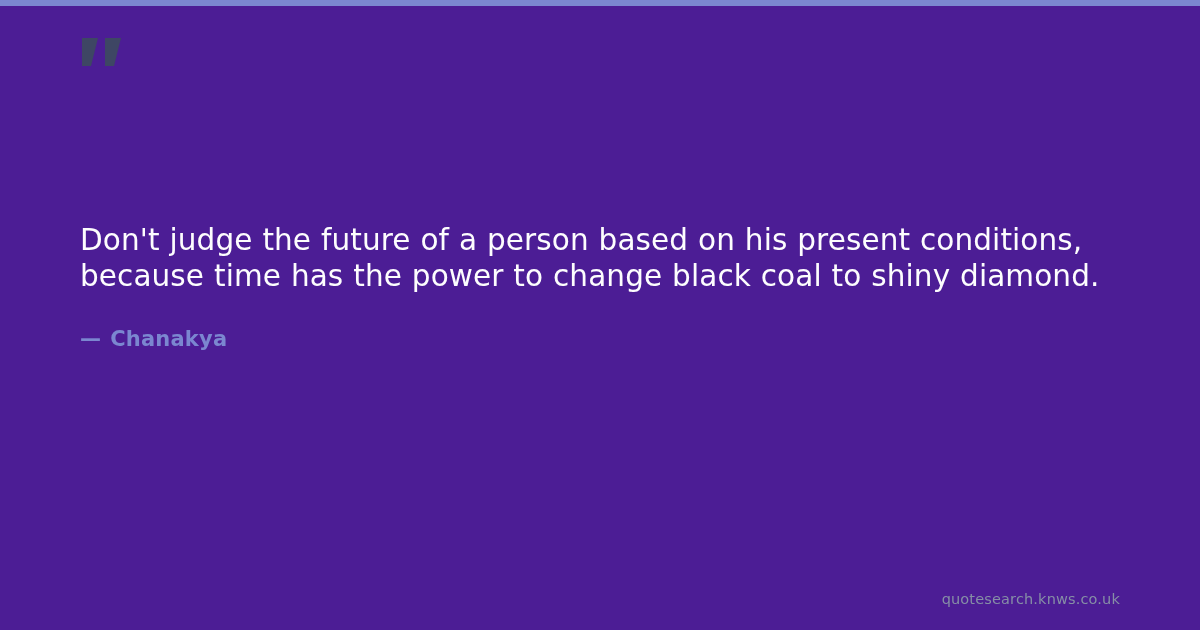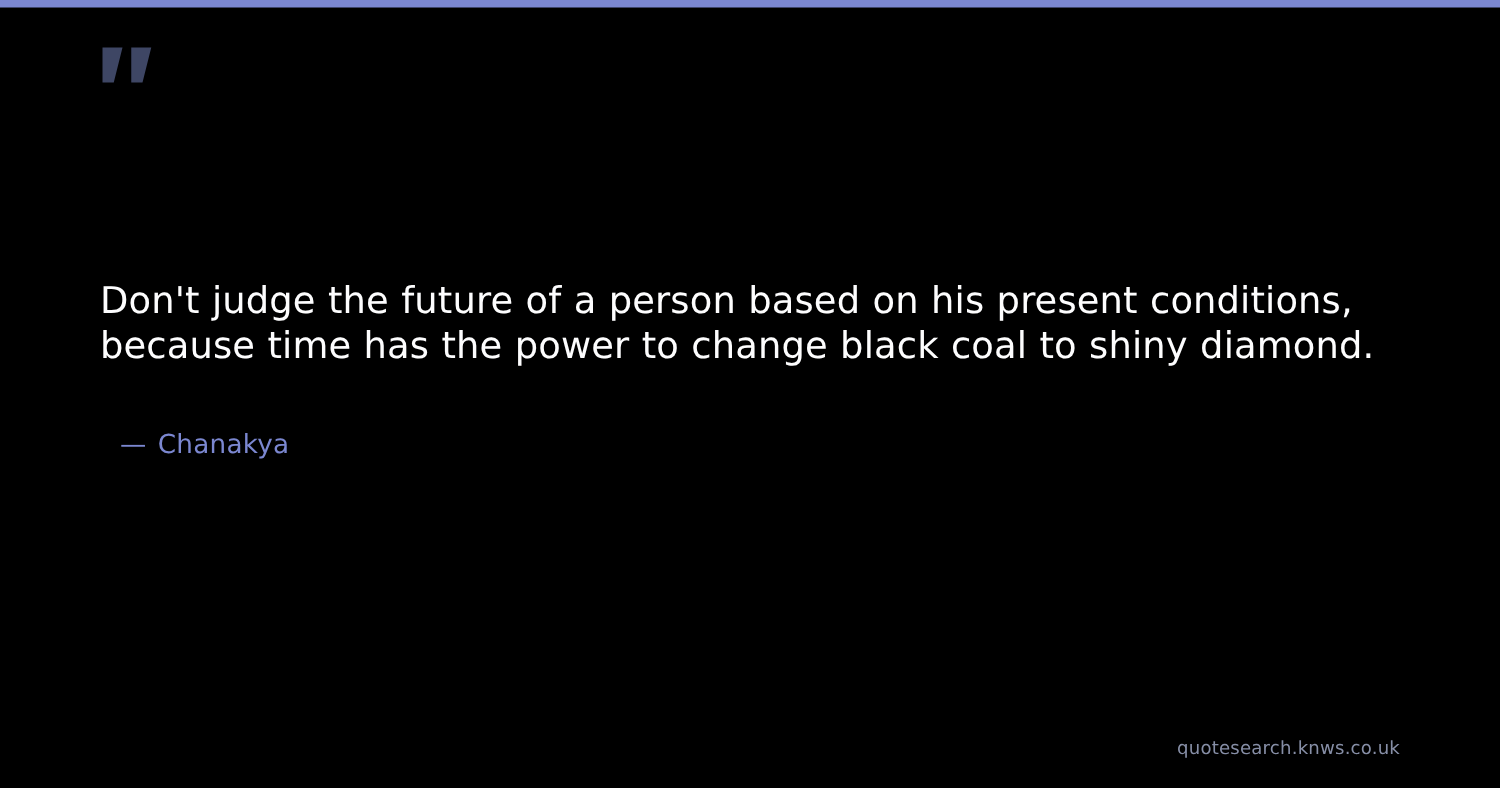--- a/index.html
+++ b/index.html
@@ -10,21 +10,21 @@
     width: 1200px;
     height: 630px;
     overflow: hidden;
     font-family: "DejaVu Sans", sans-serif;
     background: #212639;
   }
   .card {
     position: relative;
     width: 1200px;
     height: 630px;
-    background: #000000;
+    background: #4c1d95;
     box-sizing: border-box;
     overflow: hidden;
   }
   .top-accent-bar {
     position: absolute;
     top: 0;
     left: 0;
     width: 1200px;
     height: 6px;
     background: #7b87d0;
@@ -50,25 +50,25 @@
   .quote-text {
     margin: 0;
     font-size: 29.5px;
     line-height: 36px;
     color: #fdfdfe;
     font-weight: 400;
     letter-spacing: 0.1px;
     word-spacing: 0.4px;
   }
   .attribution {
-    margin: 16px;
+    margin: 0;
     padding-top: 32px;
     font-size: 21px;
     line-height: 26px;
-    font-weight: 400;
+    font-weight: 700;
     color: #7b87d0;
     letter-spacing: 0.2px;
     white-space: nowrap;
   }
   .attribution .dash {
     display: inline-block;
     margin-right: 9px;
   }
   .footer-url {
     position: absolute;

